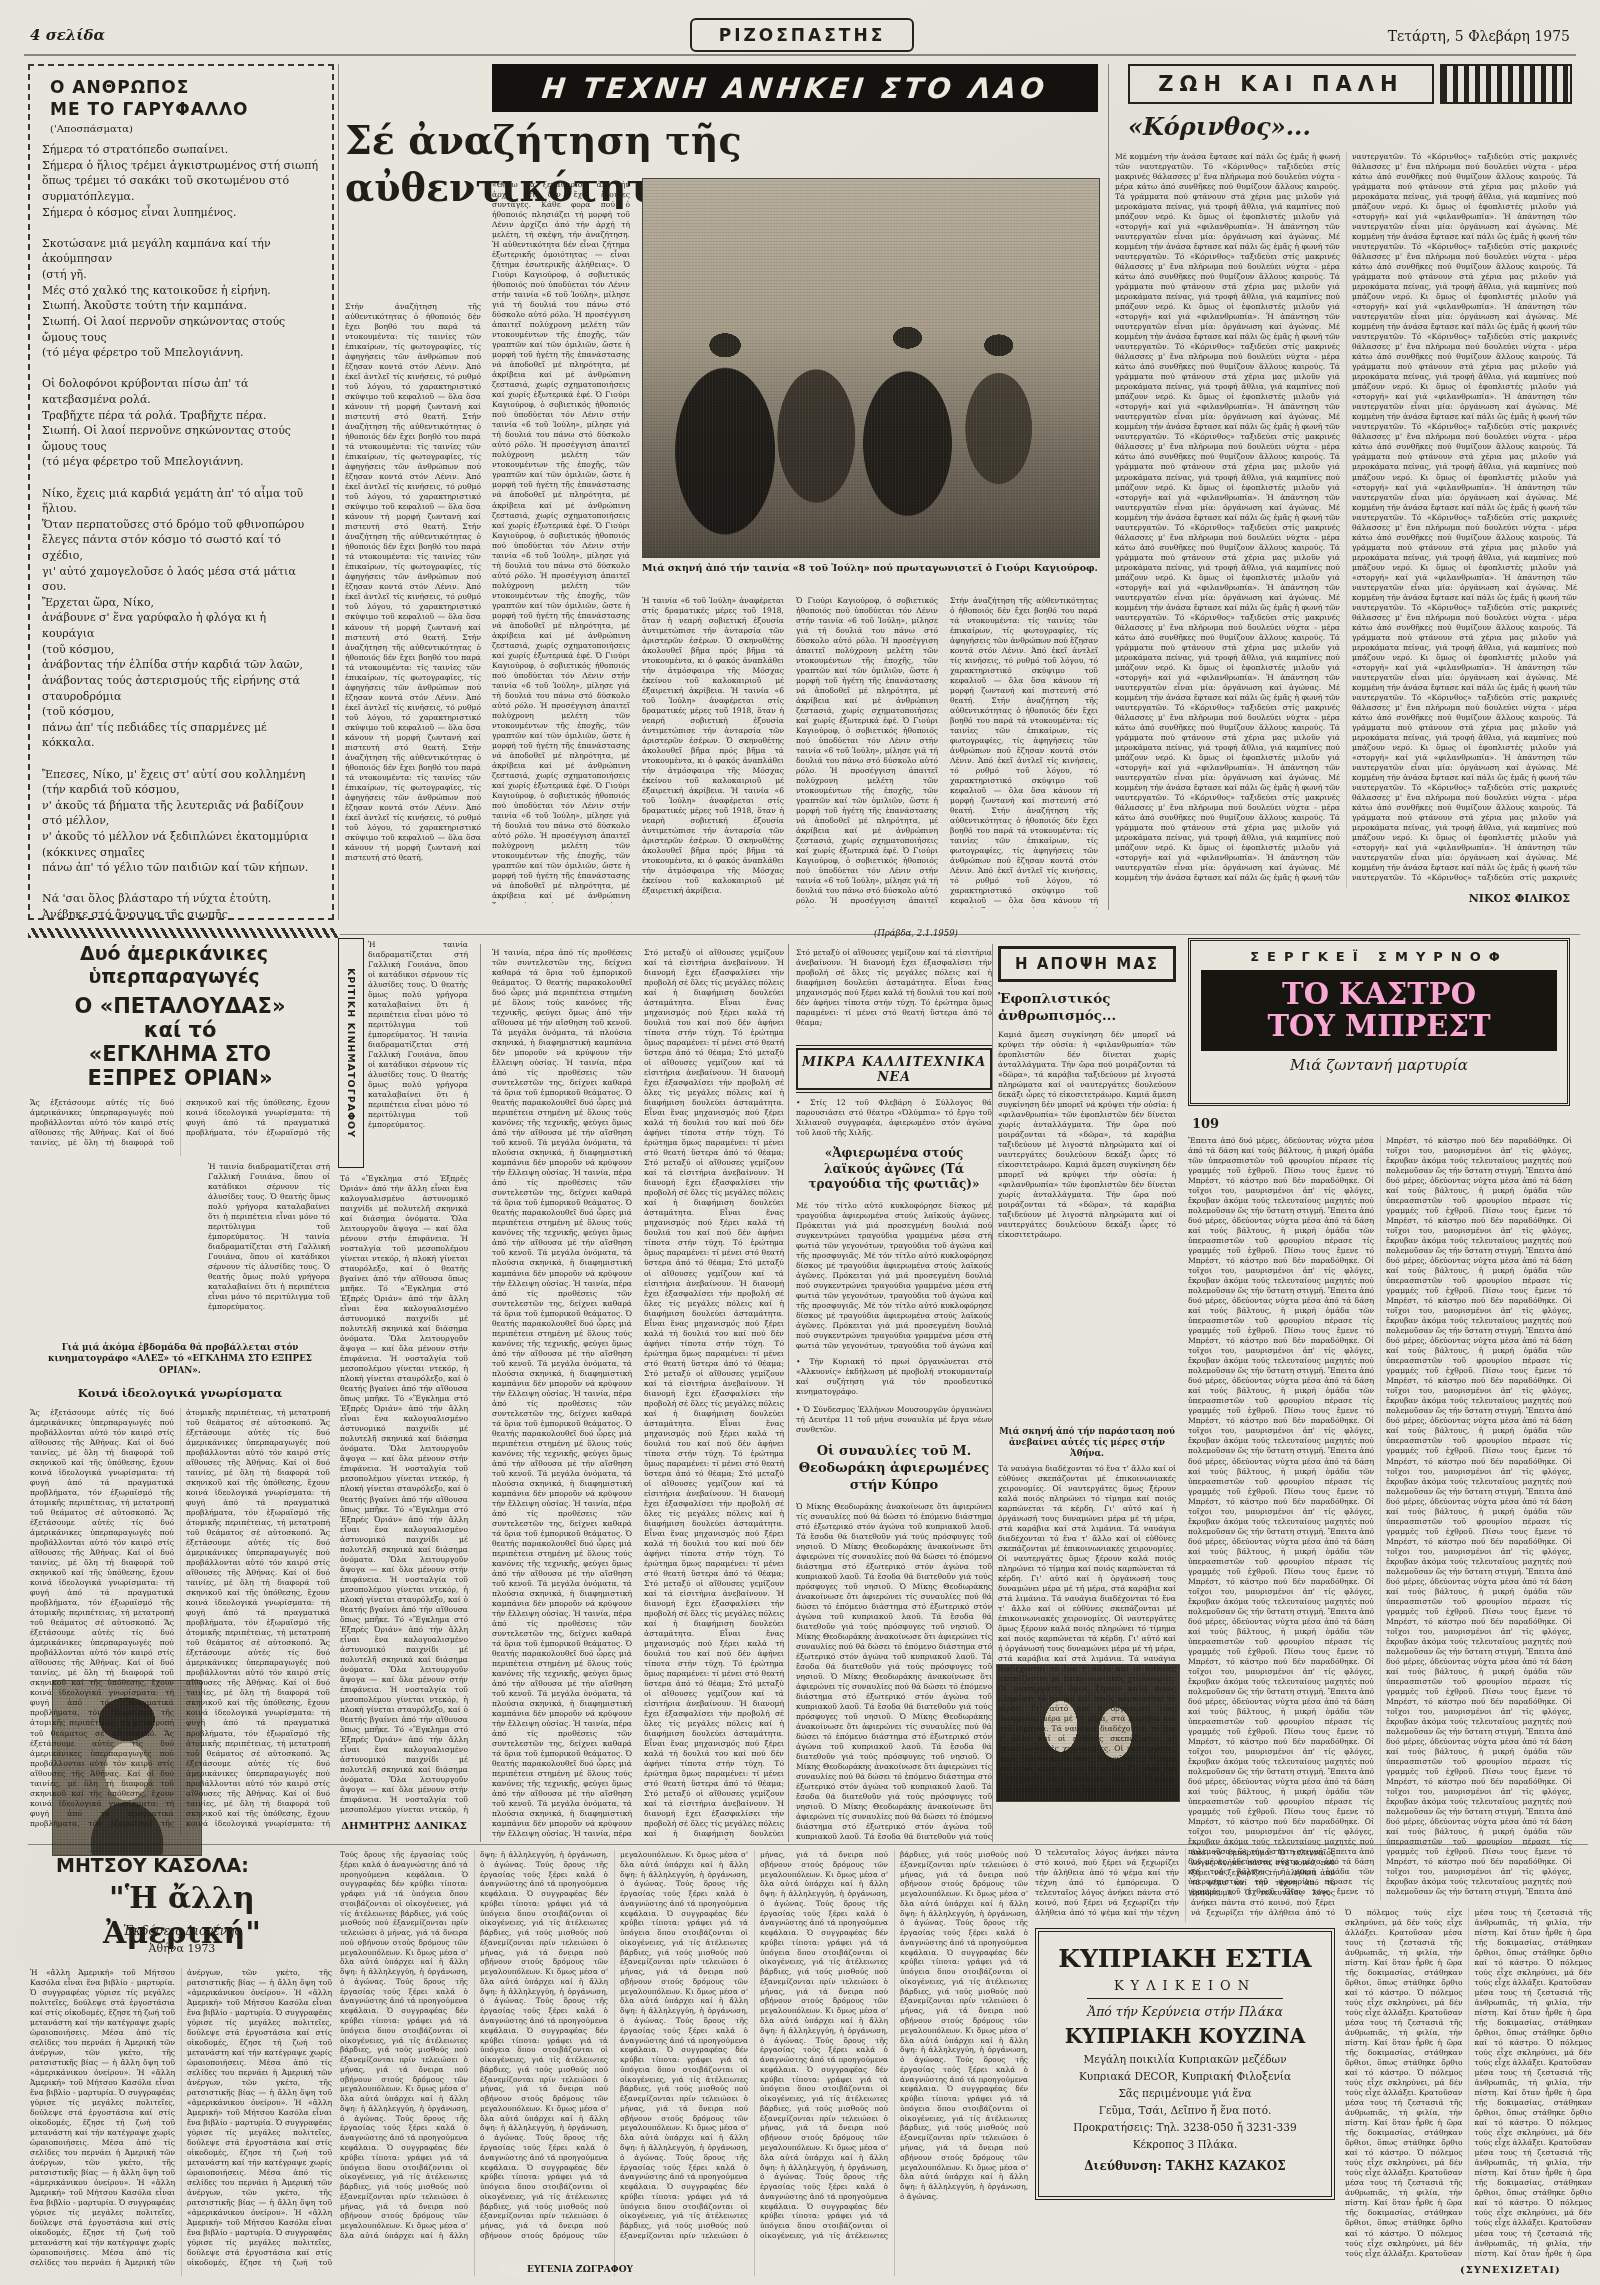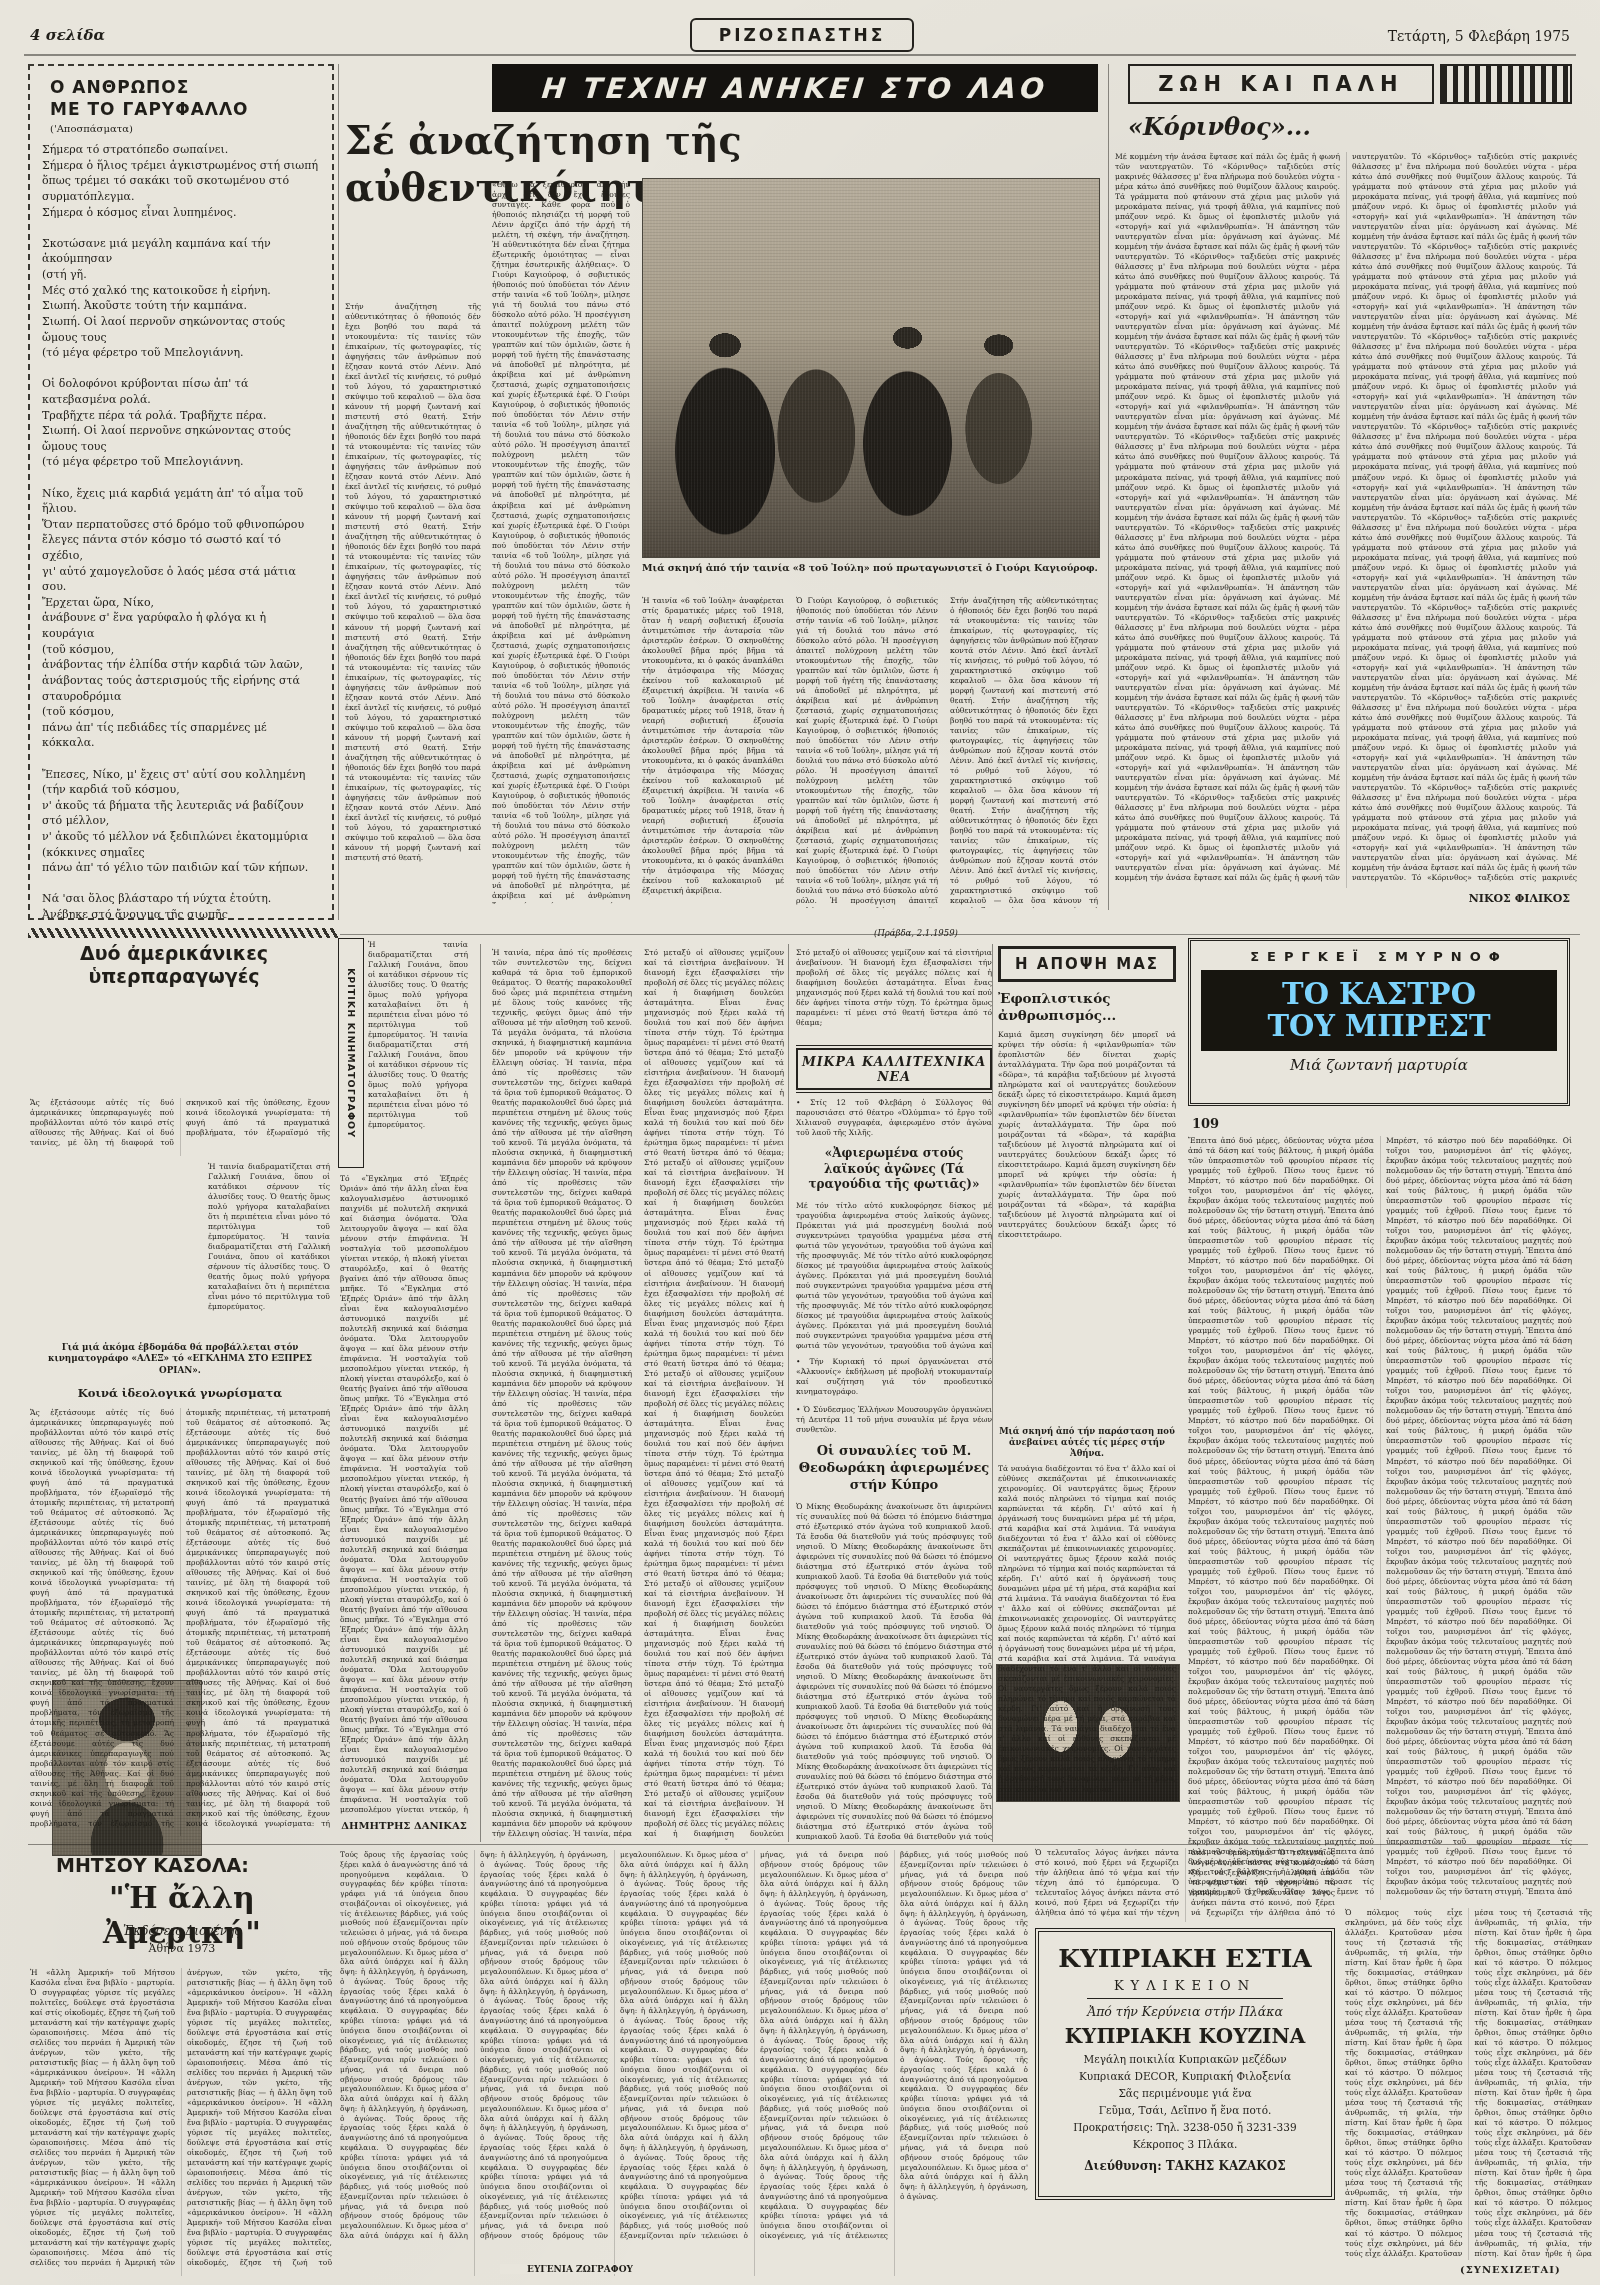--- a/index.html
+++ b/index.html
@@ -59,21 +59,21 @@
   #zoi-box{left:1128px;top:64px;width:306px;height:40px;border:2.5px solid #24221e;display:flex;align-items:center;justify-content:center;
     font-family:"DejaVu Sans",sans-serif;font-weight:bold;font-size:21px;letter-spacing:6px;box-sizing:border-box;}
   #zoi-stripes{left:1440px;top:64px;width:132px;height:40px;box-sizing:border-box;border:2.5px solid #24221e;
     background:repeating-linear-gradient(90deg,#24221e 0 5px, transparent 5px 11px);}
   #zoi-title{left:1128px;top:112px;font-weight:bold;font-style:italic;font-size:24px;}
   #zoi-body{left:1115px;top:152px;width:462px;height:736px;}
   #zoi-sig{left:1420px;top:892px;width:150px;text-align:right;font-weight:bold;font-size:11px;}
   
   #serial-box{left:1188px;top:938px;width:382px;height:168px;border:3px double #24221e;padding:8px 10px;box-sizing:border-box;text-align:center;overflow:hidden;}
   #serial-author{font-family:"DejaVu Sans",sans-serif;font-size:13px;letter-spacing:8px;font-weight:bold;margin-bottom:6px;}
-  #serial-title{background:#17150f;color:#7dd3fc;font-weight:bold;font-size:29px;line-height:1.12;padding:8px 4px;white-space:pre-line;}
+  #serial-title{background:#17150f;color:#f9a8d4;font-weight:bold;font-size:29px;line-height:1.12;padding:8px 4px;white-space:pre-line;}
   #serial-sub{font-style:italic;font-size:15px;margin-top:5px;}
   #serial-no{left:1192px;top:1116px;font-weight:bold;font-size:13px;}
   #serial-body{left:1188px;top:1136px;width:384px;height:764px;}
   #serial-bottom{left:1345px;top:1908px;width:247px;height:352px;}
   #serial-cont{left:1460px;top:2264px;font-weight:bold;font-size:10px;letter-spacing:1px;}
   
   #mid-colF{left:492px;top:948px;width:140px;height:892px;}
   #mid-colG{left:644px;top:948px;width:140px;height:892px;}
   #vr-mid1{left:480px;top:944px;width:1px;height:898px;}
   #vr-mid2{left:788px;top:944px;width:1px;height:898px;}
@@ -273,20 +273,24 @@
   <div class="abs" id="apopsi-box">Η ΑΠΟΨΗ ΜΑΣ</div>
   <div class="abs" id="apopsi-title">Ἐφοπλιστικός ἀνθρωπισμός...</div>
   <div class="abs body-text" id="apopsi-body1">Καμιά ἄμεση συγκίνηση δέν μπορεῖ νά κρύψει τήν οὐσία: ἡ «φιλανθρωπία» τῶν ἐφοπλιστῶν δέν δίνεται χωρίς ἀνταλλάγματα. Τήν ὥρα πού μοιράζονται τά «δῶρα», τά καράβια ταξιδεύουν μέ λιγοστά πληρώματα καί οἱ ναυτεργάτες δουλεύουν δεκάξι ὧρες τό εἰκοσιτετράωρο. Καμιά ἄμεση συγκίνηση δέν μπορεῖ νά κρύψει τήν οὐσία: ἡ «φιλανθρωπία» τῶν ἐφοπλιστῶν δέν δίνεται χωρίς ἀνταλλάγματα. Τήν ὥρα πού μοιράζονται τά «δῶρα», τά καράβια ταξιδεύουν μέ λιγοστά πληρώματα καί οἱ ναυτεργάτες δουλεύουν δεκάξι ὧρες τό εἰκοσιτετράωρο. Καμιά ἄμεση συγκίνηση δέν μπορεῖ νά κρύψει τήν οὐσία: ἡ «φιλανθρωπία» τῶν ἐφοπλιστῶν δέν δίνεται χωρίς ἀνταλλάγματα. Τήν ὥρα πού μοιράζονται τά «δῶρα», τά καράβια ταξιδεύουν μέ λιγοστά πληρώματα καί οἱ ναυτεργάτες δουλεύουν δεκάξι ὧρες τό εἰκοσιτετράωρο.</div>
   <div class="abs photo" id="photo2"></div>
   <div class="abs" id="photo2-cap">Μιά σκηνή ἀπό τήν παράσταση πού ἀνεβαίνει αὐτές τίς μέρες στήν Ἀθήνα.</div>
   <div class="abs body-text" id="apopsi-body2">Τά ναυάγια διαδέχονται τό ἕνα τ' ἄλλο καί οἱ εὐθύνες σκεπάζονται μέ ἐπικοινωνιακές χειρονομίες. Οἱ ναυτεργάτες ὅμως ξέρουν καλά ποιός πληρώνει τό τίμημα καί ποιός καρπώνεται τά κέρδη. Γι' αὐτό καί ἡ ὀργάνωσή τους δυναμώνει μέρα μέ τή μέρα, στά καράβια καί στά λιμάνια. Τά ναυάγια διαδέχονται τό ἕνα τ' ἄλλο καί οἱ εὐθύνες σκεπάζονται μέ ἐπικοινωνιακές χειρονομίες. Οἱ ναυτεργάτες ὅμως ξέρουν καλά ποιός πληρώνει τό τίμημα καί ποιός καρπώνεται τά κέρδη. Γι' αὐτό καί ἡ ὀργάνωσή τους δυναμώνει μέρα μέ τή μέρα, στά καράβια καί στά λιμάνια. Τά ναυάγια διαδέχονται τό ἕνα τ' ἄλλο καί οἱ εὐθύνες σκεπάζονται μέ ἐπικοινωνιακές χειρονομίες. Οἱ ναυτεργάτες ὅμως ξέρουν καλά ποιός πληρώνει τό τίμημα καί ποιός καρπώνεται τά κέρδη. Γι' αὐτό καί ἡ ὀργάνωσή τους δυναμώνει μέρα μέ τή μέρα, στά καράβια καί στά λιμάνια. Τά ναυάγια διαδέχονται τό ἕνα τ' ἄλλο καί οἱ εὐθύνες σκεπάζονται μέ ἐπικοινωνιακές χειρονομίες. Οἱ ναυτεργάτες ὅμως ξέρουν καλά ποιός πληρώνει τό τίμημα καί ποιός καρπώνεται τά κέρδη. Γι' αὐτό καί ἡ ὀργάνωσή τους δυναμώνει μέρα μέ τή μέρα, στά καράβια καί στά λιμάνια. Τά ναυάγια διαδέχονται τό ἕνα τ' ἄλλο καί οἱ εὐθύνες σκεπάζονται μέ ἐπικοινωνιακές χειρονομίες. Οἱ ναυτεργάτες ὅμως ξέρουν καλά ποιός πληρώνει τό τίμημα καί ποιός καρπώνεται τά κέρδη. Γι' αὐτό καί ἡ ὀργάνωσή τους δυναμώνει μέρα μέ τή μέρα, στά καράβια καί στά λιμάνια.</div>
 
   <div class="abs" id="cin-vert">ΚΡΙΤΙΚΗ ΚΙΝΗΜΑΤΟΓΡΑΦΟΥ</div>
   <div class="abs" id="cin-title1">Δυό ἀμερικάνικες
 ὑπερπαραγωγές</div>
+  <div class="abs" id="cin-title2">Ο «ΠΕΤΑΛΟΥΔΑΣ»
+καί τό
+«ΕΓΚΛΗΜΑ ΣΤΟ
+ΕΞΠΡΕΣ ΟΡΙΑΝ»</div>
   <div class="abs body-text cols2" id="cin-intro">Ἄς ἐξετάσουμε αὐτές τίς δυό ἀμερικάνικες ὑπερπαραγωγές πού προβάλλονται αὐτό τόν καιρό στίς αἴθουσες τῆς Ἀθήνας. Καί οἱ δυό ταινίες, μέ ὅλη τή διαφορά τοῦ σκηνικοῦ καί τῆς ὑπόθεσης, ἔχουν κοινά ἰδεολογικά γνωρίσματα: τή φυγή ἀπό τά πραγματικά προβλήματα, τόν ἐξωραϊσμό τῆς ἀτομικῆς περιπέτειας, τή μετατροπή τοῦ θεάματος σέ αὐτοσκοπό.</div>
   <div class="abs photo" id="photo3"></div>
   <div class="abs body-text" id="cin-beside">Ἡ ταινία διαδραματίζεται στή Γαλλική Γουιάνα, ὅπου οἱ κατάδικοι σέρνουν τίς ἁλυσίδες τους. Ὁ θεατής ὅμως πολύ γρήγορα καταλαβαίνει ὅτι ἡ περιπέτεια εἶναι μόνο τό περιτύλιγμα τοῦ ἐμπορεύματος. Ἡ ταινία διαδραματίζεται στή Γαλλική Γουιάνα, ὅπου οἱ κατάδικοι σέρνουν τίς ἁλυσίδες τους. Ὁ θεατής ὅμως πολύ γρήγορα καταλαβαίνει ὅτι ἡ περιπέτεια εἶναι μόνο τό περιτύλιγμα τοῦ ἐμπορεύματος.</div>
   <div class="abs" id="photo3-cap">Γιά μιά ἀκόμα ἑβδομάδα θά προβάλλεται στόν κινηματογράφο «ΑΛΕΞ» τό «ΕΓΚΛΗΜΑ ΣΤΟ ΕΞΠΡΕΣ ΟΡΙΑΝ».</div>
   <div class="abs" id="cin-crosshead">Κοινά ἰδεολογικά γνωρίσματα</div>
   <div class="abs body-text cols2" id="cin-body">Ἄς ἐξετάσουμε αὐτές τίς δυό ἀμερικάνικες ὑπερπαραγωγές πού προβάλλονται αὐτό τόν καιρό στίς αἴθουσες τῆς Ἀθήνας. Καί οἱ δυό ταινίες, μέ ὅλη τή διαφορά τοῦ σκηνικοῦ καί τῆς ὑπόθεσης, ἔχουν κοινά ἰδεολογικά γνωρίσματα: τή φυγή ἀπό τά πραγματικά προβλήματα, τόν ἐξωραϊσμό τῆς ἀτομικῆς περιπέτειας, τή μετατροπή τοῦ θεάματος σέ αὐτοσκοπό. Ἄς ἐξετάσουμε αὐτές τίς δυό ἀμερικάνικες ὑπερπαραγωγές πού προβάλλονται αὐτό τόν καιρό στίς αἴθουσες τῆς Ἀθήνας. Καί οἱ δυό ταινίες, μέ ὅλη τή διαφορά τοῦ σκηνικοῦ καί τῆς ὑπόθεσης, ἔχουν κοινά ἰδεολογικά γνωρίσματα: τή φυγή ἀπό τά πραγματικά προβλήματα, τόν ἐξωραϊσμό τῆς ἀτομικῆς περιπέτειας, τή μετατροπή τοῦ θεάματος σέ αὐτοσκοπό. Ἄς ἐξετάσουμε αὐτές τίς δυό ἀμερικάνικες ὑπερπαραγωγές πού προβάλλονται αὐτό τόν καιρό στίς αἴθουσες τῆς Ἀθήνας. Καί οἱ δυό ταινίες, μέ ὅλη τή διαφορά τοῦ σκηνικοῦ καί τῆς ὑπόθεσης, ἔχουν κοινά ἰδεολογικά γνωρίσματα: τή φυγή ἀπό τά πραγματικά προβλήματα, τόν ἐξωραϊσμό τῆς ἀτομικῆς περιπέτειας, τή μετατροπή τοῦ θεάματος σέ αὐτοσκοπό. Ἄς ἐξετάσουμε αὐτές τίς δυό ἀμερικάνικες ὑπερπαραγωγές πού προβάλλονται αὐτό τόν καιρό στίς αἴθουσες τῆς Ἀθήνας. Καί οἱ δυό ταινίες, μέ ὅλη τή διαφορά τοῦ σκηνικοῦ καί τῆς ὑπόθεσης, ἔχουν κοινά ἰδεολογικά γνωρίσματα: τή φυγή ἀπό τά πραγματικά προβλήματα, τόν ἐξωραϊσμό τῆς ἀτομικῆς περιπέτειας, τή μετατροπή τοῦ θεάματος σέ αὐτοσκοπό. Ἄς ἐξετάσουμε αὐτές τίς δυό ἀμερικάνικες ὑπερπαραγωγές πού προβάλλονται αὐτό τόν καιρό στίς αἴθουσες τῆς Ἀθήνας. Καί οἱ δυό ταινίες, μέ ὅλη τή διαφορά τοῦ σκηνικοῦ καί τῆς ὑπόθεσης, ἔχουν κοινά ἰδεολογικά γνωρίσματα: τή φυγή ἀπό τά πραγματικά προβλήματα, τόν ἐξωραϊσμό τῆς ἀτομικῆς περιπέτειας, τή μετατροπή τοῦ θεάματος σέ αὐτοσκοπό. Ἄς ἐξετάσουμε αὐτές τίς δυό ἀμερικάνικες ὑπερπαραγωγές πού προβάλλονται αὐτό τόν καιρό στίς αἴθουσες τῆς Ἀθήνας. Καί οἱ δυό ταινίες, μέ ὅλη τή διαφορά τοῦ σκηνικοῦ καί τῆς ὑπόθεσης, ἔχουν κοινά ἰδεολογικά γνωρίσματα: τή φυγή ἀπό τά πραγματικά προβλήματα, τόν ἐξωραϊσμό τῆς ἀτομικῆς περιπέτειας, τή μετατροπή τοῦ θεάματος σέ αὐτοσκοπό. Ἄς ἐξετάσουμε αὐτές τίς δυό ἀμερικάνικες ὑπερπαραγωγές πού προβάλλονται αὐτό τόν καιρό στίς αἴθουσες τῆς Ἀθήνας. Καί οἱ δυό ταινίες, μέ ὅλη τή διαφορά τοῦ σκηνικοῦ καί τῆς ὑπόθεσης, ἔχουν κοινά ἰδεολογικά γνωρίσματα: τή φυγή ἀπό τά πραγματικά προβλήματα, τόν ἐξωραϊσμό τῆς ἀτομικῆς περιπέτειας, τή μετατροπή τοῦ θεάματος σέ αὐτοσκοπό. Ἄς ἐξετάσουμε αὐτές τίς δυό ἀμερικάνικες ὑπερπαραγωγές πού προβάλλονται αὐτό τόν καιρό στίς αἴθουσες τῆς Ἀθήνας. Καί οἱ δυό ταινίες, μέ ὅλη τή διαφορά τοῦ σκηνικοῦ καί τῆς ὑπόθεσης, ἔχουν κοινά ἰδεολογικά γνωρίσματα: τή φυγή ἀπό τά πραγματικά προβλήματα, τόν ἐξωραϊσμό τῆς ἀτομικῆς περιπέτειας, τή μετατροπή τοῦ θεάματος σέ αὐτοσκοπό.</div>
   <div class="abs body-text" id="cin-rightcol-top">Ἡ ταινία διαδραματίζεται στή Γαλλική Γουιάνα, ὅπου οἱ κατάδικοι σέρνουν τίς ἁλυσίδες τους. Ὁ θεατής ὅμως πολύ γρήγορα καταλαβαίνει ὅτι ἡ περιπέτεια εἶναι μόνο τό περιτύλιγμα τοῦ ἐμπορεύματος. Ἡ ταινία διαδραματίζεται στή Γαλλική Γουιάνα, ὅπου οἱ κατάδικοι σέρνουν τίς ἁλυσίδες τους. Ὁ θεατής ὅμως πολύ γρήγορα καταλαβαίνει ὅτι ἡ περιπέτεια εἶναι μόνο τό περιτύλιγμα τοῦ ἐμπορεύματος.</div>
   <div class="abs body-text" id="cin-rightcol">Τό «Ἔγκλημα στό Ἐξπρές Ὀριάν» ἀπό τήν ἄλλη εἶναι ἕνα καλογυαλισμένο ἀστυνομικό παιχνίδι μέ πολυτελῆ σκηνικά καί διάσημα ὀνόματα. Ὅλα λειτουργοῦν ἄψογα — καί ὅλα μένουν στήν ἐπιφάνεια. Ἡ νοσταλγία τοῦ μεσοπολέμου γίνεται ντεκόρ, ἡ πλοκή γίνεται σταυρόλεξο, καί ὁ θεατής βγαίνει ἀπό τήν αἴθουσα ὅπως μπῆκε. Τό «Ἔγκλημα στό Ἐξπρές Ὀριάν» ἀπό τήν ἄλλη εἶναι ἕνα καλογυαλισμένο ἀστυνομικό παιχνίδι μέ πολυτελῆ σκηνικά καί διάσημα ὀνόματα. Ὅλα λειτουργοῦν ἄψογα — καί ὅλα μένουν στήν ἐπιφάνεια. Ἡ νοσταλγία τοῦ μεσοπολέμου γίνεται ντεκόρ, ἡ πλοκή γίνεται σταυρόλεξο, καί ὁ θεατής βγαίνει ἀπό τήν αἴθουσα ὅπως μπῆκε. Τό «Ἔγκλημα στό Ἐξπρές Ὀριάν» ἀπό τήν ἄλλη εἶναι ἕνα καλογυαλισμένο ἀστυνομικό παιχνίδι μέ πολυτελῆ σκηνικά καί διάσημα ὀνόματα. Ὅλα λειτουργοῦν ἄψογα — καί ὅλα μένουν στήν ἐπιφάνεια. Ἡ νοσταλγία τοῦ μεσοπολέμου γίνεται ντεκόρ, ἡ πλοκή γίνεται σταυρόλεξο, καί ὁ θεατής βγαίνει ἀπό τήν αἴθουσα ὅπως μπῆκε. Τό «Ἔγκλημα στό Ἐξπρές Ὀριάν» ἀπό τήν ἄλλη εἶναι ἕνα καλογυαλισμένο ἀστυνομικό παιχνίδι μέ πολυτελῆ σκηνικά καί διάσημα ὀνόματα. Ὅλα λειτουργοῦν ἄψογα — καί ὅλα μένουν στήν ἐπιφάνεια. Ἡ νοσταλγία τοῦ μεσοπολέμου γίνεται ντεκόρ, ἡ πλοκή γίνεται σταυρόλεξο, καί ὁ θεατής βγαίνει ἀπό τήν αἴθουσα ὅπως μπῆκε. Τό «Ἔγκλημα στό Ἐξπρές Ὀριάν» ἀπό τήν ἄλλη εἶναι ἕνα καλογυαλισμένο ἀστυνομικό παιχνίδι μέ πολυτελῆ σκηνικά καί διάσημα ὀνόματα. Ὅλα λειτουργοῦν ἄψογα — καί ὅλα μένουν στήν ἐπιφάνεια. Ἡ νοσταλγία τοῦ μεσοπολέμου γίνεται ντεκόρ, ἡ πλοκή γίνεται σταυρόλεξο, καί ὁ θεατής βγαίνει ἀπό τήν αἴθουσα ὅπως μπῆκε. Τό «Ἔγκλημα στό Ἐξπρές Ὀριάν» ἀπό τήν ἄλλη εἶναι ἕνα καλογυαλισμένο ἀστυνομικό παιχνίδι μέ πολυτελῆ σκηνικά καί διάσημα ὀνόματα. Ὅλα λειτουργοῦν ἄψογα — καί ὅλα μένουν στήν ἐπιφάνεια. Ἡ νοσταλγία τοῦ μεσοπολέμου γίνεται ντεκόρ, ἡ πλοκή γίνεται σταυρόλεξο, καί ὁ θεατής βγαίνει ἀπό τήν αἴθουσα ὅπως μπῆκε.</div>
   <div class="abs" id="cin-sig">ΔΗΜΗΤΡΗΣ ΔΑΝΙΚΑΣ</div>
 

